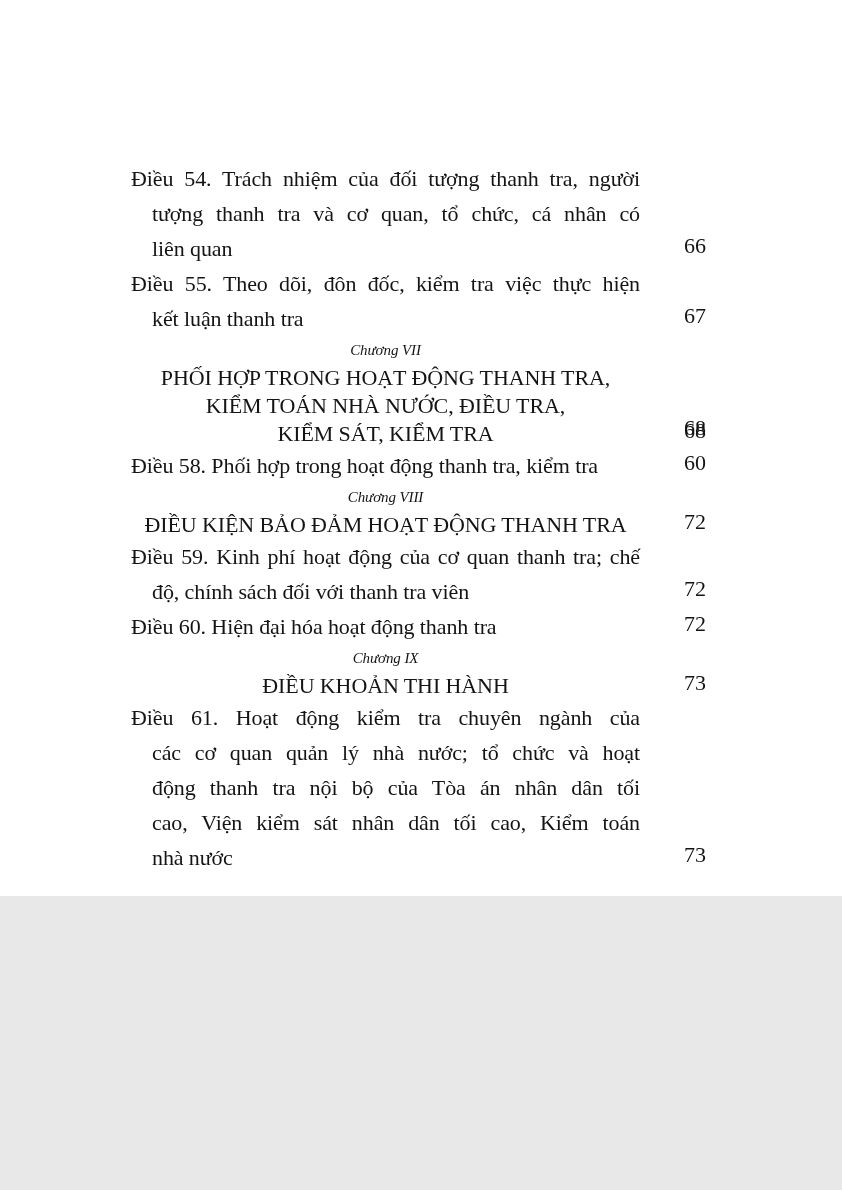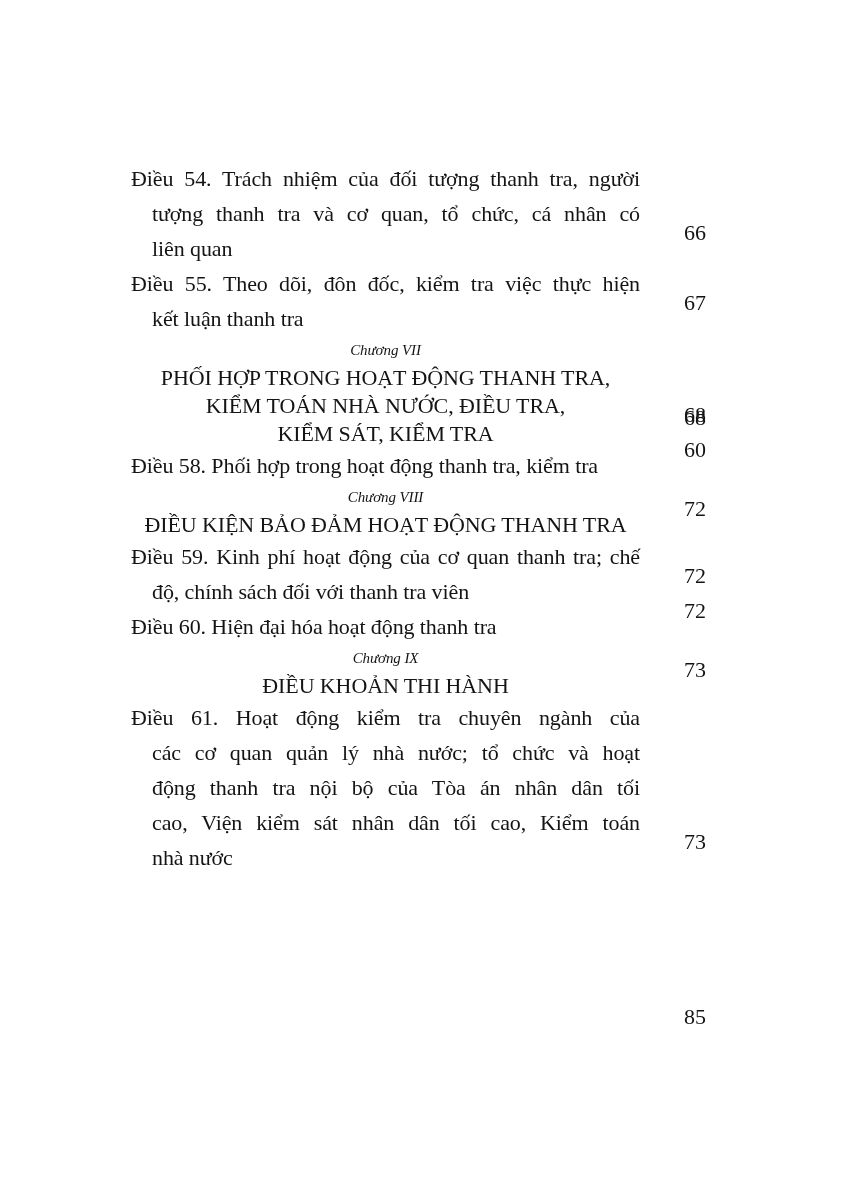--- a/index.html
+++ b/index.html
@@ -3,21 +3,21 @@
 <meta charset="utf-8">
 <style>
   html, body {
     margin: 0;
     padding: 0;
     background: #e8e8e8;
   }
   .page {
     position: relative;
     width: 842px;
-    height: 1190px;
+    height: 896px;
     margin: 0 auto;
     background: #ffffff;
     color: #141414;
     font-family: "Liberation Serif", "DejaVu Serif", serif;
     overflow: hidden;
   }
   .toc {
     position: absolute;
     left: 131px;
     top: 161px;
@@ -61,21 +61,21 @@
   .entry.chapter .chapter-label {
     font-style: italic;
     font-size: 15px;
   }
   .entry.chapter .chapter-title-line {
     font-size: 22px;
   }
   .pagenum {
     position: absolute;
     right: 0;
-    bottom: 16px;
+    bottom: 3px;
     font-size: 22px;
     line-height: 35px;
   }
   .entry.chapter .pagenum {
     line-height: 28px;
   }
   .footer-page-number {
     position: absolute;
     top: 1002px;
     left: 131px;

